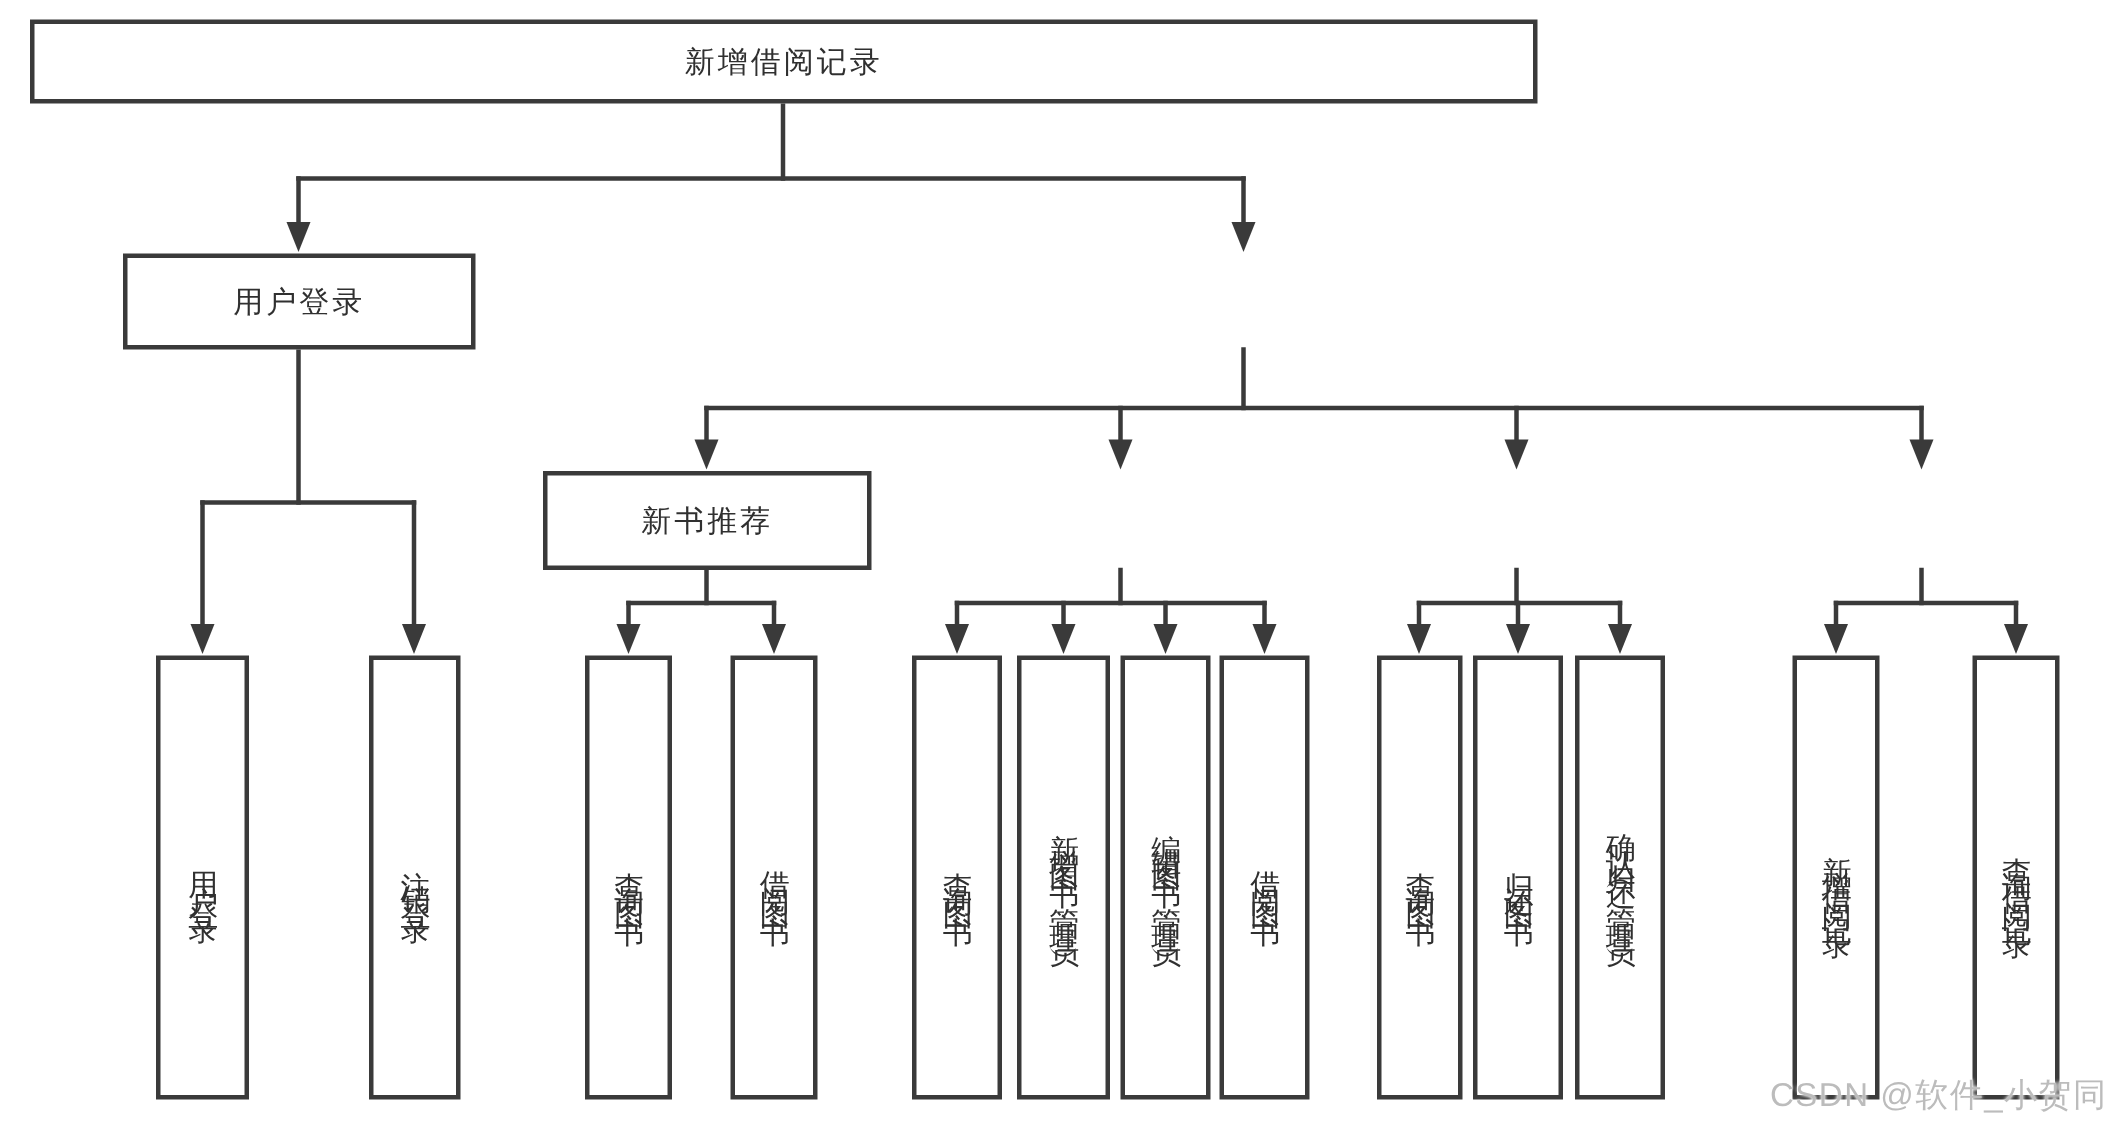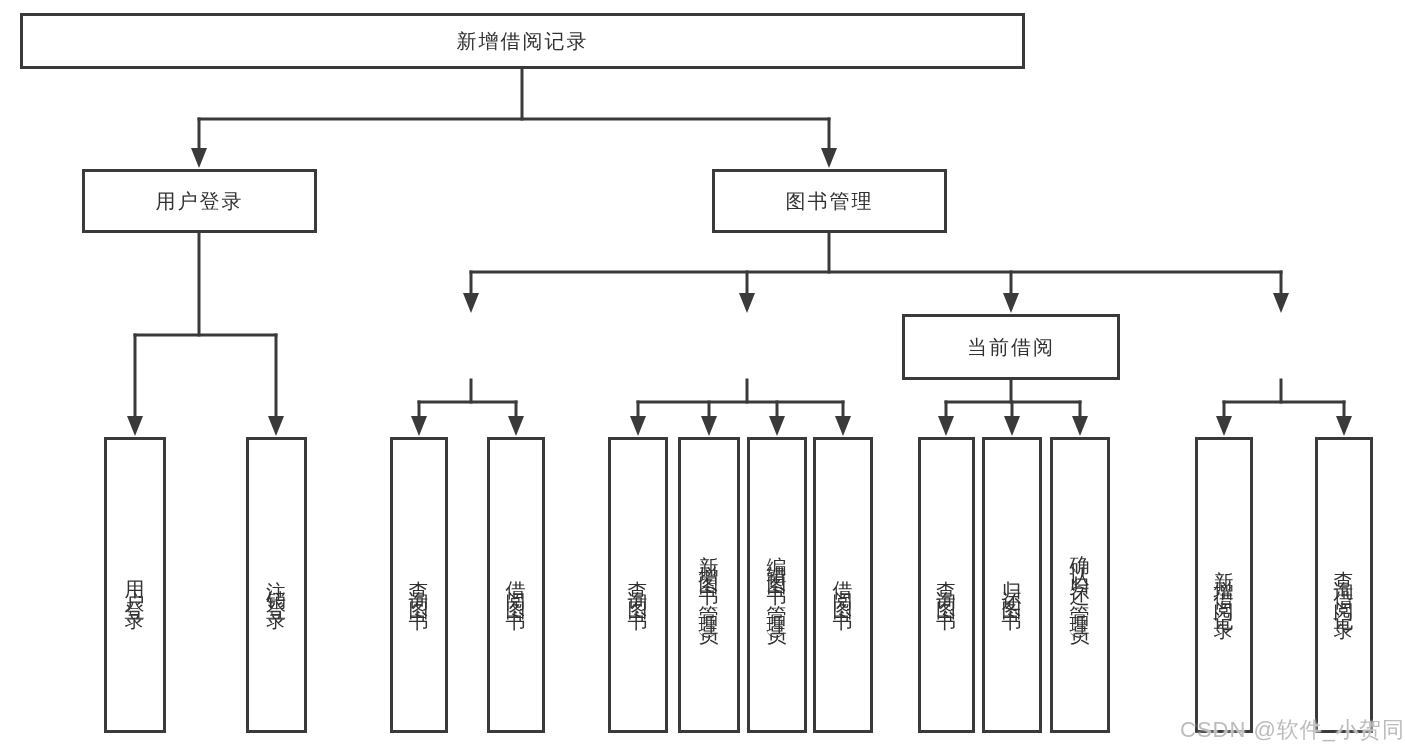--- a/index.html
+++ b/index.html
@@ -110,26 +110,23 @@
     </g>
   </svg>
 
   <div class="box h" style="left:20px;top:13px;width:1005px;height:56px">
     <span class="lbl">新增借阅记录</span>
   </div>
 
   <div class="box h" style="left:82px;top:169px;width:235px;height:64px">
     <span class="lbl">用户登录</span>
   </div>
-  <div class="box h" style="left:712px;top:169px;width:235px;height:64px">
-    <span class="lbl">图书管理</span>
-  </div>
 
-  <div class="box h" style="left:902px;top:314px;width:218px;height:66px">
-    <span class="lbl">当前借阅</span>
+  <div class="box h" style="left:362px;top:314px;width:219px;height:66px">
+    <span class="lbl">新书推荐</span>
   </div>
 
   <div class="box v" style="left:104px;top:437px;width:62px;height:296px">
     <span class="lbl">用户登录</span>
   </div>
   <div class="box v" style="left:246px;top:437px;width:61px;height:296px">
     <span class="lbl">注销登录</span>
   </div>
 
   <div class="box v" style="left:390px;top:437px;width:58px;height:296px">

